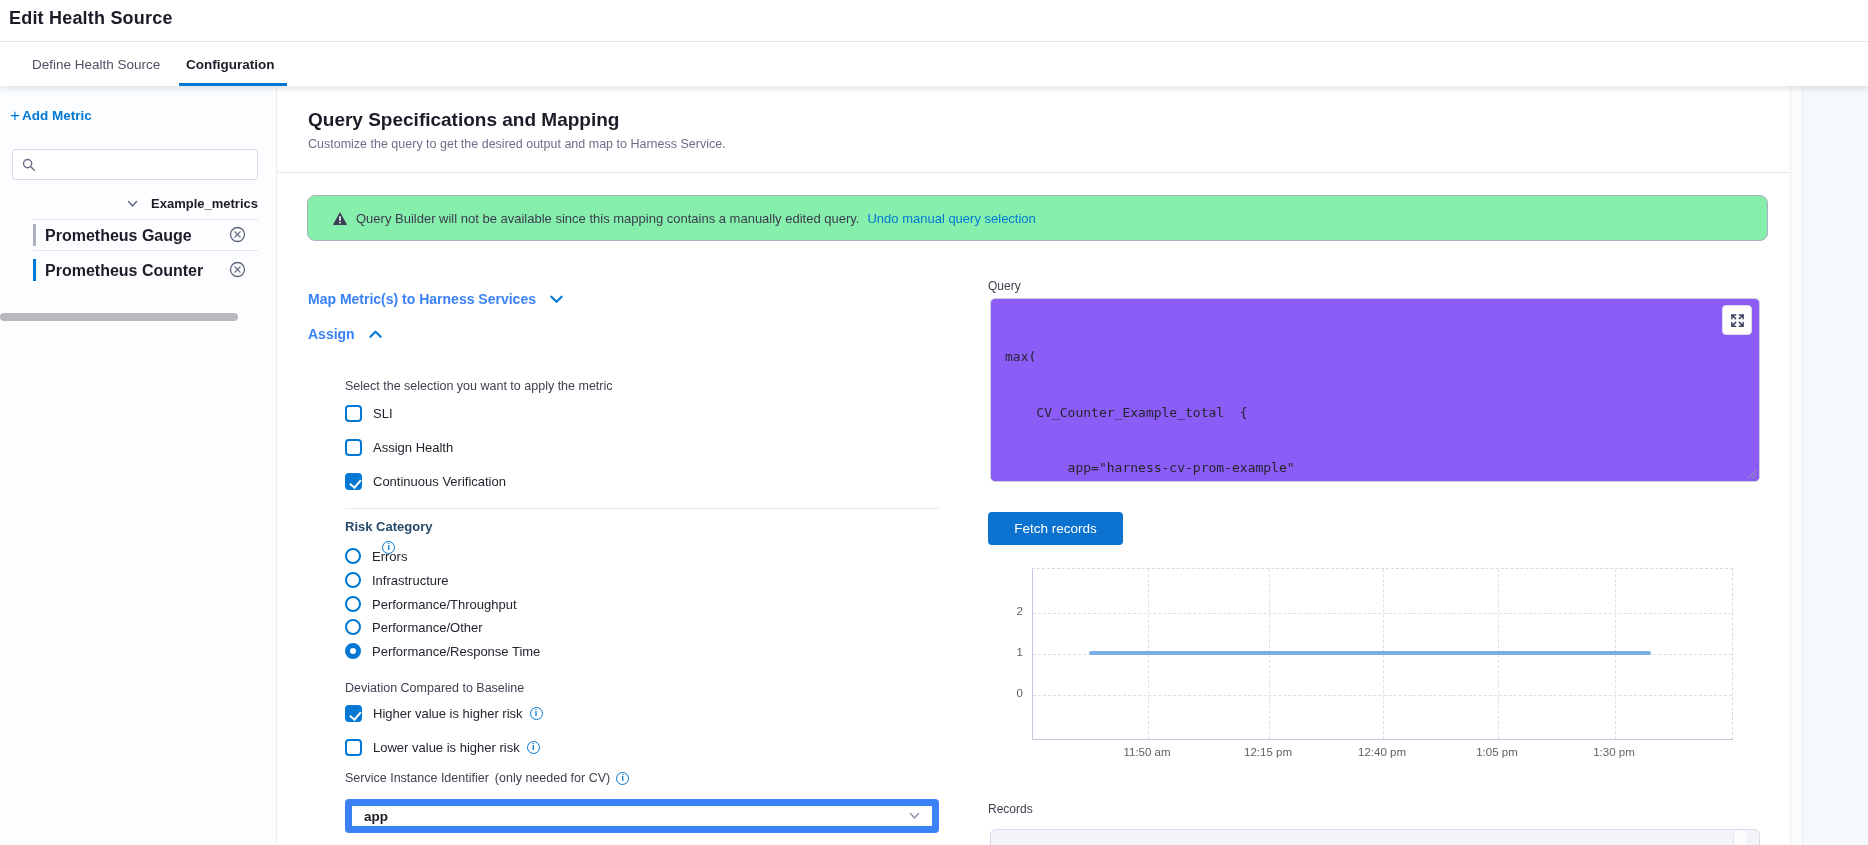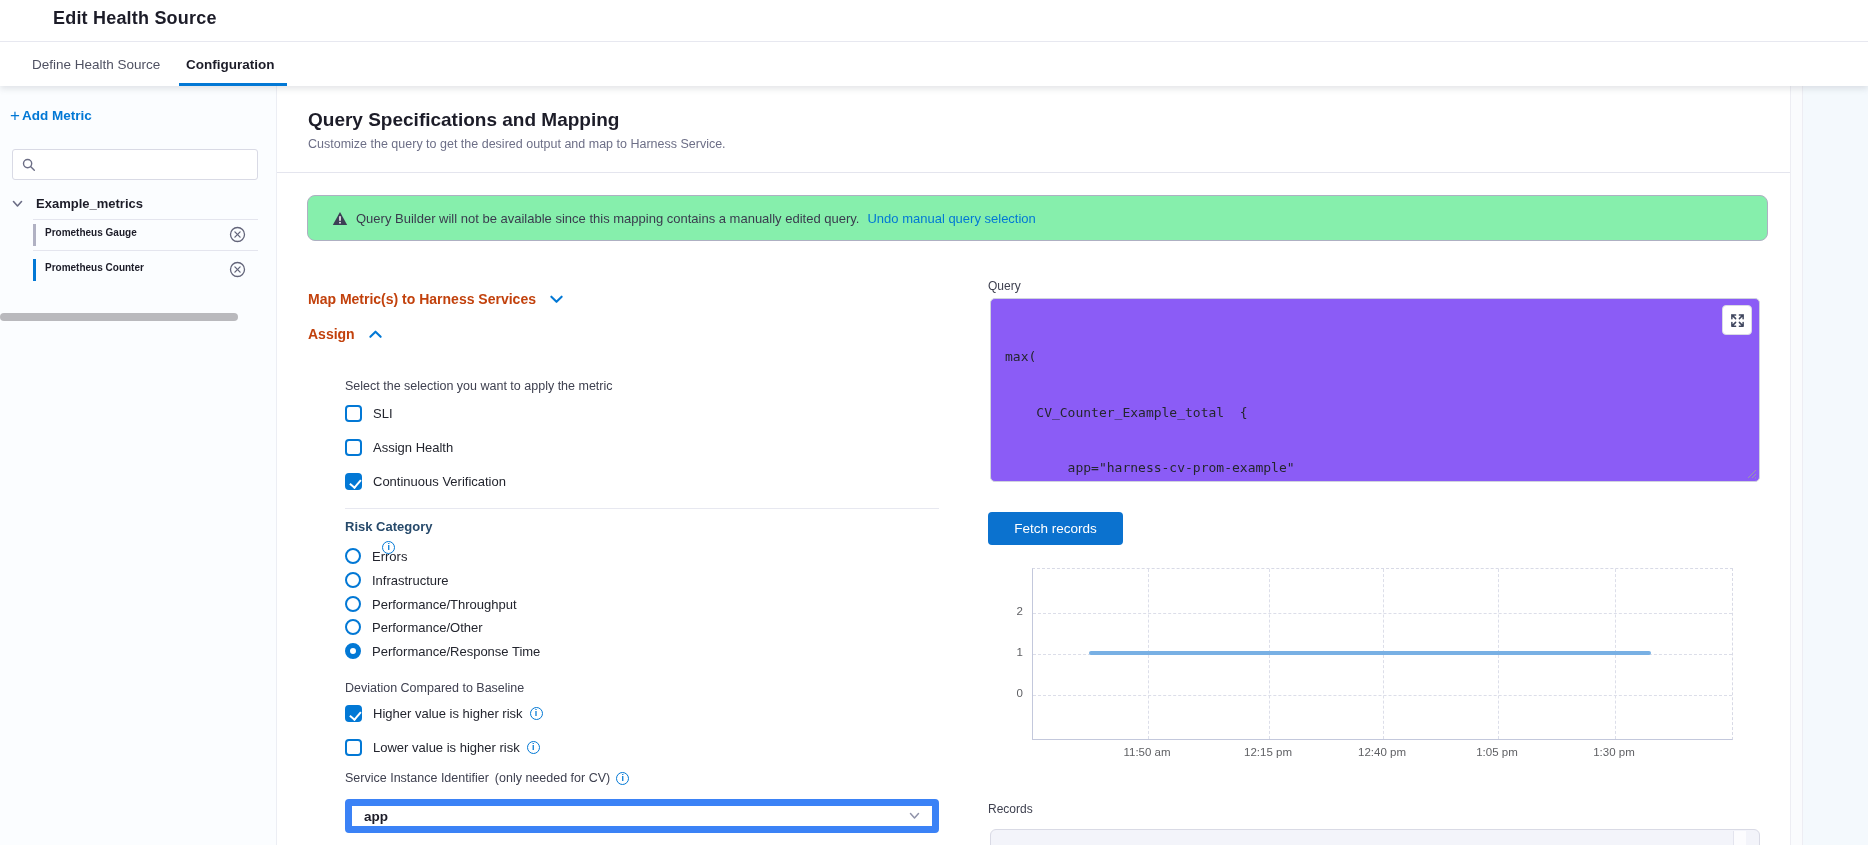--- a/index.html
+++ b/index.html
@@ -2,59 +2,59 @@
 <html><head>
 <meta charset="utf-8">
 <style>
   * { margin:0; padding:0; box-sizing:border-box; }
   html,body { width:1868px; height:845px; }
   body { font-family:"Liberation Sans", sans-serif; background:#fff; color:#22222a; }
   .screen { position:relative; width:1868px; height:845px; overflow:hidden; background:#fff; }
 
   
   .header { position:absolute; left:0; top:0; width:1868px; height:42px; background:#fff; border-bottom:1px solid #e7e8f0; z-index:6; }
-  .header-title { position:absolute; left:9px; top:8px; font-size:18px; font-weight:700; color:#1c1c28; letter-spacing:.2px;margin-left:44px; }
+  .header-title { position:absolute; left:9px; top:8px; font-size:18px; font-weight:700; color:#1c1c28; letter-spacing:.2px; }
 
   .tabbar { position:absolute; left:0; top:42px; width:1868px; height:44px; background:#fff; z-index:5;
             box-shadow:0 3px 6px rgba(96,97,112,.16); }
   .tab { position:absolute; top:0; height:44px; display:flex; align-items:center; font-size:13.5px; cursor:pointer; }
   .tab-define { left:32px; color:#4f5162; font-weight:500; }
   .tab-config { left:186px; color:#1c1c28; font-weight:700; }
   .tab-underline { position:absolute; left:179px; bottom:0; width:108px; height:3px; background:#0278d5; }
 
   
   .sidebar { position:absolute; left:0; top:86px; width:277px; height:759px; background:#fbfdff; border-right:1px solid #eceef4; }
   .add-metric { position:absolute; left:10px; top:22px; display:flex; align-items:center; gap:2px; color:#0278d5; font-size:13.5px; font-weight:600; cursor:pointer; }
   .add-metric .plus { font-size:17px; font-weight:500; line-height:14px; }
   .search-box { position:absolute; left:12px; top:63px; width:246px; height:31px; background:#fff; border:1px solid #d9dae5; border-radius:3px; display:flex; align-items:center; padding-left:9px; }
-  .tree-group { position:absolute; left:0; top:104px; width:258px; height:26px; display:flex; align-items:center; }
+  .tree-group { position:absolute; left:0; top:104px; width:258px; height:26px; display:flex; align-items:center;justify-content:flex-end; }
   .tree-chevron { margin-left:12px; margin-right:13px; display:flex; }
   .tree-group-label { font-size:13px; font-weight:600; color:#1c1c28; }
   .tree-divider { position:absolute; left:33px; width:225px; height:1px; background:#e4e5ee; }
   .tree-item { position:absolute; left:0; width:258px; height:30px; cursor:pointer; }
   .tree-item .bar { position:absolute; left:33px; top:4px; width:3px; height:22px; background:#b0b1c3; }
   .tree-item.selected .bar { background:#0278d5; }
-  .tree-item .tree-item-label { position:absolute; left:45px; top:7px; font-size:10px; font-weight:600; color:#1c1c28; }
+  .tree-item .tree-item-label { position:absolute; left:45px; top:7px; font-size:16px; font-weight:600; color:#1c1c28; }
   .tree-item .del { position:absolute; left:229px; top:6px; width:17px; height:17px; cursor:pointer; }
   .h-scrollbar { position:absolute; left:0; top:227px; width:238px; height:8px; background:#b9b9bd; border-radius:4px 4px 4px 4px; }
 
   
   .v-gutter { position:absolute; left:1790px; top:86px; width:13px; height:759px; background:#fafbfd; border-left:1px solid #ededf3; border-right:1px solid #ededf3; }
   .page-margin { position:absolute; left:1803px; top:86px; width:65px; height:759px; background:#f4f9fd; }
 
   
   .main-title { position:absolute; left:308px; top:109px; font-size:19px; font-weight:600; color:#1c1c28; }
   .main-sub { position:absolute; left:308px; top:137px; font-size:12.5px; color:#6d6f87;text-align:center; }
   .head-divider { position:absolute; left:277px; top:172px; width:1513px; height:1px; background:#e4e5ee; }
 
   .banner { position:absolute; left:307px; top:195px; width:1461px; height:46px; border:1px solid #aeb0c2; border-radius:8px; display:flex; align-items:center; padding-left:24px; gap:8px; background:#86efac; }
   .banner-text { font-size:13px; color:#3a3c4e; }
   .banner-link { font-size:13px; color:#0278d5; cursor:pointer; }
 
-  .section-head { position:absolute; display:flex; align-items:center; gap:13px; font-size:14px; font-weight:700; color:#c2410c; cursor:pointer; }
+  .section-head { position:absolute; display:flex; align-items:center; gap:13px; font-size:14px; font-weight:700; color:#3b82f6; cursor:pointer; }
   .sec-map { left:308px; top:291px; }
   .sec-assign { left:308px; top:326px; }
 
   
   .form-label { position:absolute; font-size:12.5px; color:#3f4150; }
   .check-row, .radio-row { position:absolute; display:flex; align-items:center; gap:11px; cursor:pointer; }
   .row-label { font-size:13px; color:#23252e; }
   .checkbox { width:17px; height:17px; border:2px solid #0278d5; border-radius:4px; background:#fff; position:relative; flex:0 0 auto; }
   .checkbox.checked { background:#0278d5; border-color:#0278d5; }
   .checkbox.checked::after { content:""; position:absolute; left:5px; top:1.5px; width:4.5px; height:9px; border-right:2px solid #fff; border-bottom:2px solid #fff; transform:rotate(40deg); }

